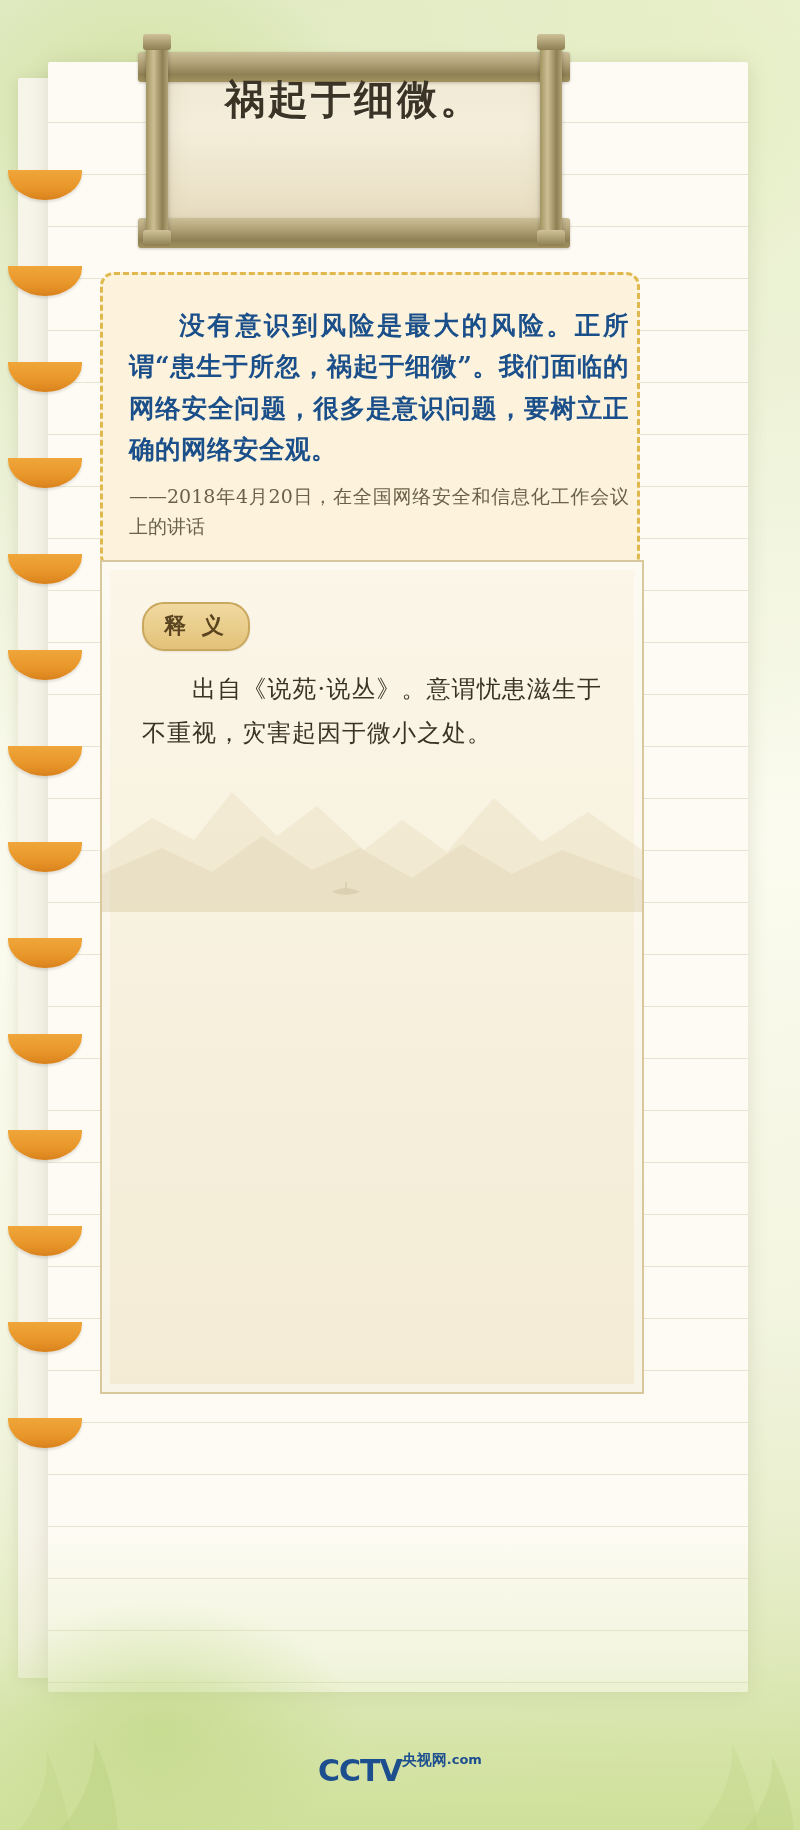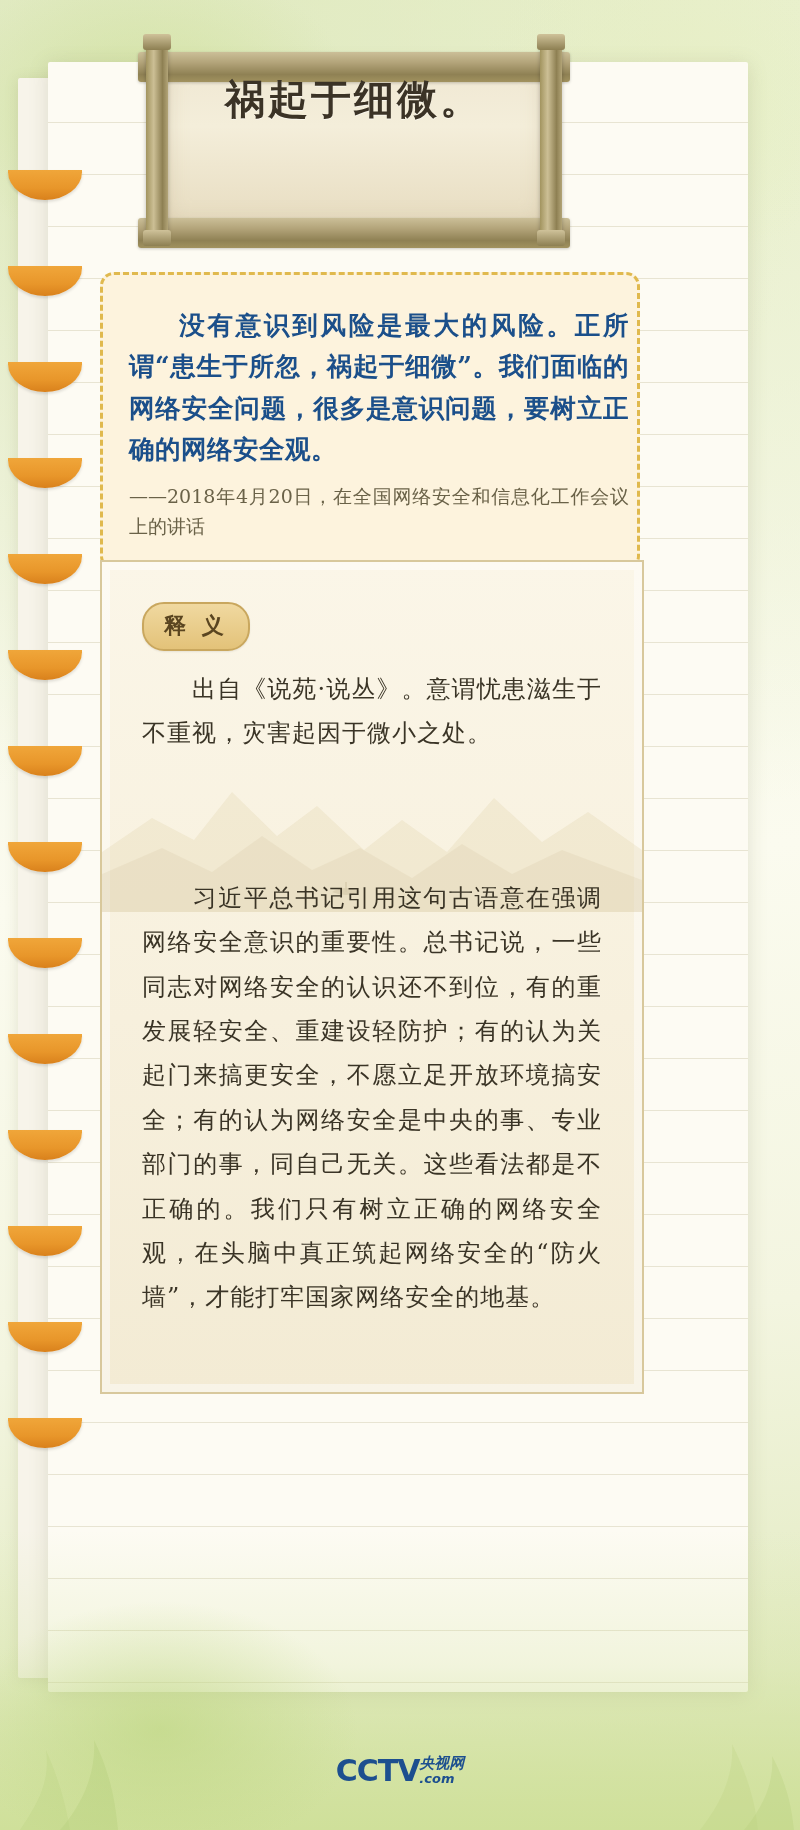--- a/index.html
+++ b/index.html
@@ -214,35 +214,33 @@
   .footer {
     position: absolute;
     left: 0; right: 0; bottom: 42px;
     display: flex;
     align-items: center;
     justify-content: center;
     gap: 22px;
   }
   .cctv-logo {
     display: flex;
-    align-items: center;
     gap: 0;
   }
   .cctv-mark {
     font-family: "DejaVu Sans", sans-serif;
     font-weight: bold;
     font-size: 30px;
     letter-spacing: -1px;
     color: #1d4f8f;
   }
   .cctv-cn {
     display: flex;
-    flex-direction: column;
+    flex-direction: row;
     line-height: 1.05;
-    font-style: italic;
   }
   .cctv-cn .cn {
     font-family: "DejaVu Serif", serif;
     font-size: 15px;
     font-weight: bold;
     color: #1d4f8f;
   }
   .cctv-cn .en {
     font-family: "DejaVu Sans", sans-serif;
     font-size: 13px;
@@ -352,21 +350,20 @@
       <path d="M230,160 q14,-8 28,0 q-14,6 -28,0 Z" fill="#b8a87d" opacity="0.8"></path>
       <path d="M244,150 l0,10" stroke="#b8a87d" stroke-width="2" opacity="0.8"></path>
     </svg>
 
     <div class="section">
       <div class="tag">释 义</div>
       <div class="body-text"><span class="indent"></span><span>出自《说苑·说丛》。意谓忧患滋生于不重视，灾害起因于微小之处。</span></div>
     </div>
 
     <div class="section" style="margin-top:86px;">
-      <div class="body-text"><span class="indent"></span><span>习近平总书记引用这句古语意在强调网络安全意识的重要性。总书记说，一些同志对网络安全的认识还不到位，有的重发展轻安全、重建设轻防护；有的认为关起门来搞更安全，不愿立足开放环境搞安全；有的认为网络安全是中央的事、专业部门的事，同自己无关。这些看法都是不正确的。我们只有树立正确的网络安全观，在头脑中真正筑起网络安全的“防火墙”，才能打牢国家网络安全的地基。</span></div>
     </div>
   </div>
 
   <div class="wash-bottom"></div>
   <div class="wash-bottom2"></div>
 
   <svg class="grass" viewBox="0 0 800 120" preserveAspectRatio="none">
     <path d="M20,120 C40,90 50,70 46,40 C60,72 66,96 70,120 Z" fill="#b7cf7d" opacity=".5"></path>
     <path d="M60,120 C84,92 96,62 94,30 C112,66 116,98 118,120 Z" fill="#a9c66c" opacity=".45"></path>
     <path d="M700,120 C722,92 734,64 732,34 C750,70 756,98 758,120 Z" fill="#b7cf7d" opacity=".45"></path>

